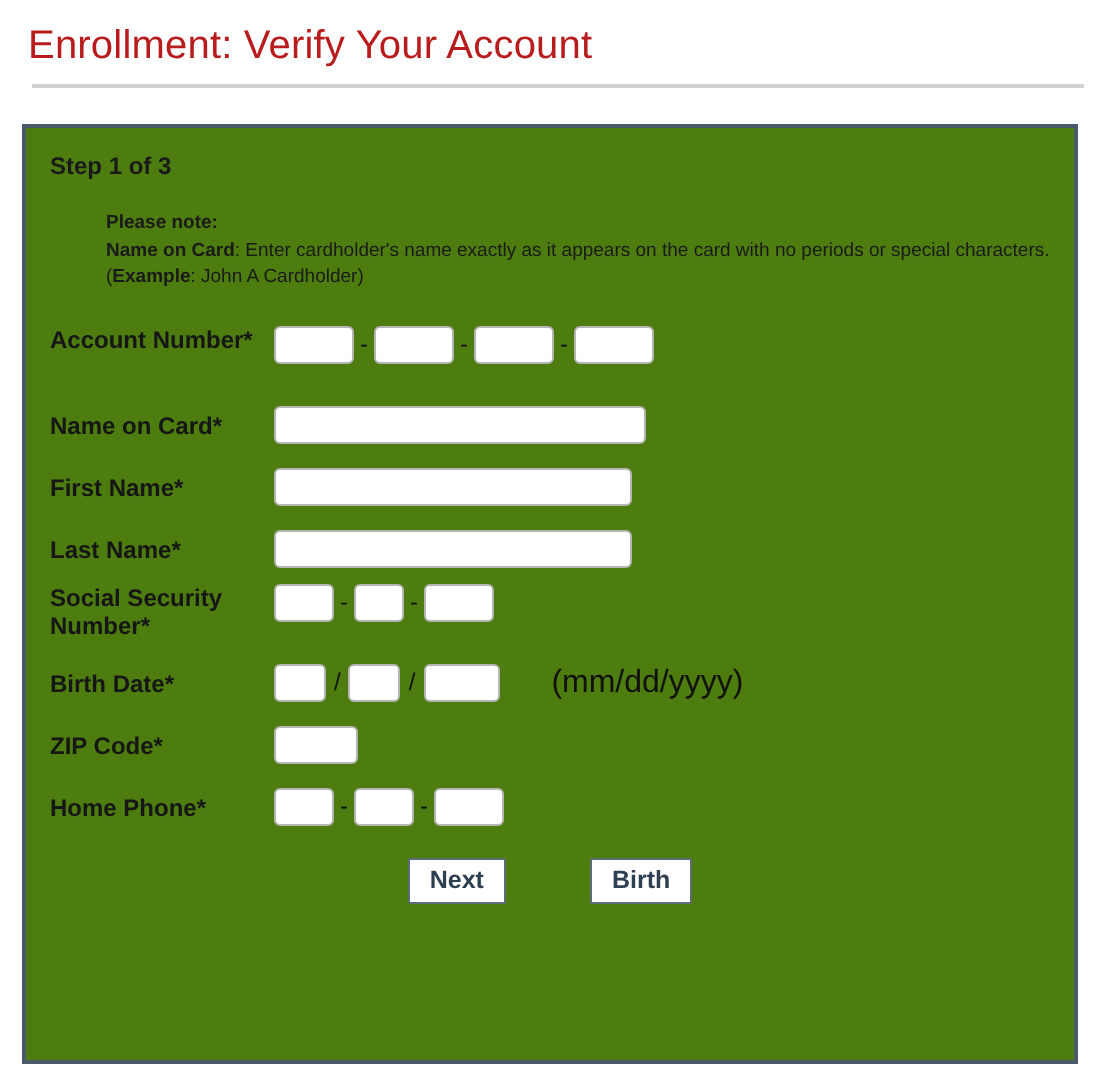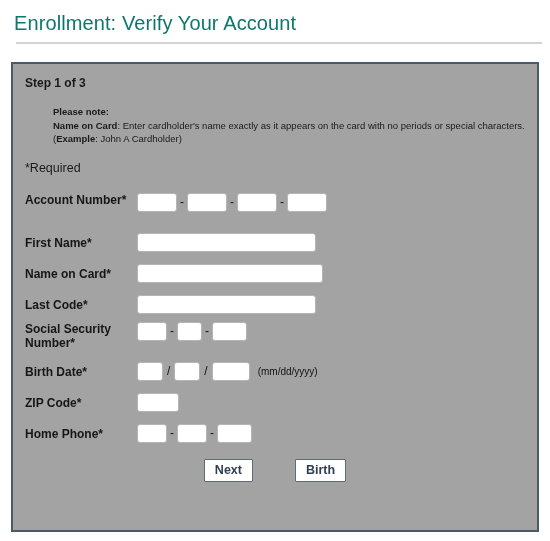--- a/index.html
+++ b/index.html
@@ -10,21 +10,21 @@
     width: 550px;
     height: 541px;
     background: #ffffff;
     font-family: "Liberation Sans", sans-serif;
     color: #1a1a1a;
     overflow: hidden;
   }
 
   
   .page-title {
-    color: #0f766e;
+    color: #b91c1c;
     font-size: 20px;
     font-weight: 400;
     letter-spacing: 0.1px;
     margin: 0;
     padding: 11px 0 0 14px;
     line-height: 24px;
   }
   .title-rule {
     height: 0;
     border-top: 2px solid #d2d2d2;
@@ -33,21 +33,21 @@
 
   
   .panel {
     position: absolute;
     left: 11px;
     top: 62px;
     width: 528px;
     height: 470px;
     box-sizing: border-box;
     border: 2px solid #4a5a6a;
-    background: #a3a3a3;
+    background: #4d7c0f;
     padding: 10px 12px 0 12px;
   }
 
   .step-heading {
     font-size: 12px;
     font-weight: bold;
     margin: 2px 0 0 0;
     line-height: 15px;
   }
 
@@ -130,22 +130,22 @@
 
   .sep {
     font-size: 12px;
     padding: 0 3px;
     color: #111;
     line-height: 19px;
   }
   .sep.slash { padding: 0 4px; }
 
   .hint {
-    font-size: 10px;
-    margin-left: 8px;
+    font-size: 16px;
+    margin-left: 26px;
     color: #111;
   }
 
   
   .button-row {
     display: flex;
     justify-content: center;
     gap: 42px;
     margin-top: 12px;
   }
@@ -175,53 +175,52 @@
 
   <div class="note-block">
     <div class="line">
       <b>Please note:</b>
     </div>
     <div class="line">
       <b>Name on Card</b><span>: Enter cardholder's name exactly as it appears on the card with no periods or special characters. (</span><b>Example</b><span>: John A Cardholder)</span>
     </div>
   </div>
 
-  <div class="required-note">*Required</div>
 
   <div class="form">
 
     <div class="form-row tall">
       <div class="form-label">Account Number*</div>
       <div class="fields">
         <input class="txt w-acct" type="text" value="" style="">
         <span class="sep">-</span>
         <input class="txt w-acct" type="text" value="" style="">
         <span class="sep">-</span>
         <input class="txt w-acct" type="text" value="" style="">
         <span class="sep">-</span>
         <input class="txt w-acct" type="text" value="" style="">
       </div>
     </div>
 
     <div class="form-row">
+      <div class="form-label">Name on Card*</div>
+      <div class="fields">
+        <input class="txt w-name" type="text" value="" style="">
+      </div>
+    </div>
+
+    <div class="form-row">
       <div class="form-label">First Name*</div>
       <div class="fields">
         <input class="txt w-fname" type="text" value="" style="">
       </div>
     </div>
 
     <div class="form-row">
-      <div class="form-label">Name on Card*</div>
-      <div class="fields">
-        <input class="txt w-name" type="text" value="" style="">
-      </div>
-    </div>
-
-    <div class="form-row">
-      <div class="form-label">Last Code*</div>
+      <div class="form-label">Last Name*</div>
       <div class="fields">
         <input class="txt w-fname" type="text" value="" style="">
       </div>
     </div>
 
     <div class="form-row tall">
       <div class="form-label">Social Security Number*</div>
       <div class="fields">
         <input class="txt w-ssn1" type="text" value="" style="">
         <span class="sep">-</span>

